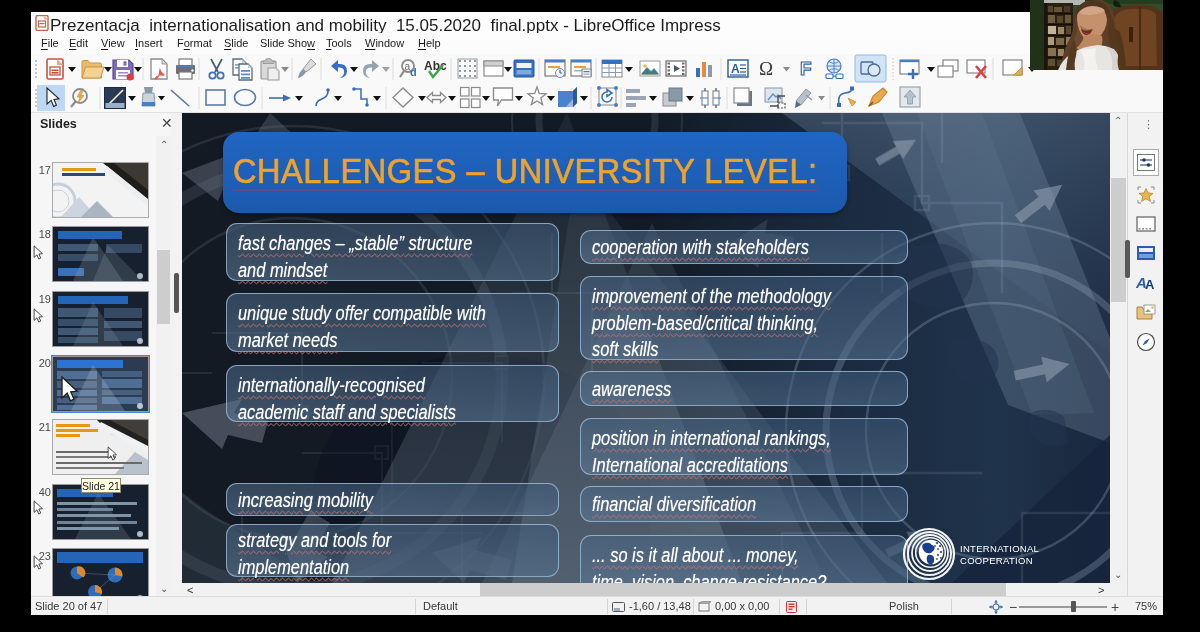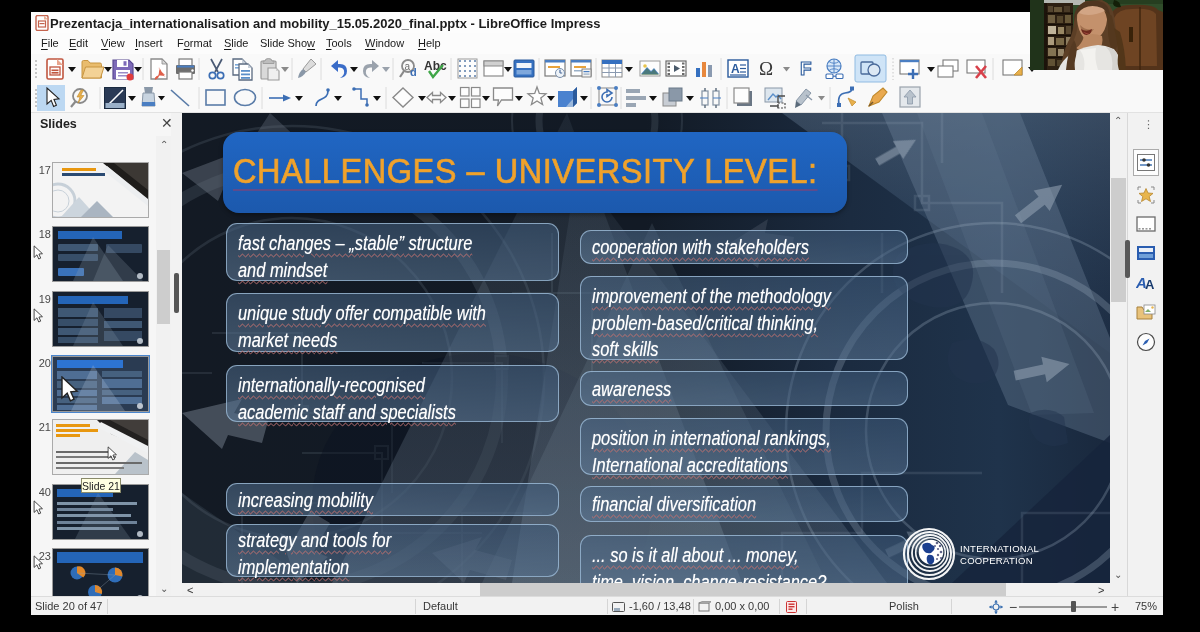--- a/index.html
+++ b/index.html
@@ -1,21 +1,21 @@
 <!DOCTYPE html>
 <html><head>
 <meta charset="utf-8">
 <style>
 * { margin:0; padding:0; box-sizing:border-box; }
 html,body { width:1200px; height:632px; background:#000; overflow:hidden;
   font-family:"Liberation Sans", sans-serif; }
 .abs { position:absolute; }
 #win { position:absolute; left:31px; top:12px; width:1132px; height:603px; background:#fafafa; }
 #titlebar { position:absolute; left:0; top:0; width:1132px; height:21px; background:#fdfdfd; }
-#titletxt { position:absolute; left:19px; top:4px; font-size:13px; color:#1c1c1c;font-weight:bold; }
+#titletxt { position:absolute; left:19px; top:4px; font-size:17px; color:#1c1c1c; }
 #menubar { position:absolute; left:0; top:21px; width:1132px; height:21px; background:#fcfcfc; }
 .mi { position:absolute; top:4px; font-size:11px; color:#1a1a1a; }
 .mi u { text-decoration-thickness:1px; text-underline-offset:2px; }
 #tb1 { position:absolute; left:0; top:42px; width:1132px; height:30px; background:#f9f9f9; }
 #tb2 { position:absolute; left:0; top:72px; width:1132px; height:29px; background:#f9f9f9; border-bottom:1px solid #e2e2e2; }
 #mainarea { position:absolute; left:0; top:101px; width:1004px; height:483px; background:#f6f6f6; }
 #statusbar { position:absolute; left:0; top:584px; width:1132px; height:19px; background:#f2f2f2; border-top:1px solid #dcdcdc; font-size:11px; color:#383838; }
 
 #panelhdr { position:absolute; left:0; top:0; width:149px; height:23px; background:#f6f6f6; }
 #panelhdr .t { position:absolute; left:9px; top:4px; font-size:12.5px; font-weight:bold; color:#222; }

